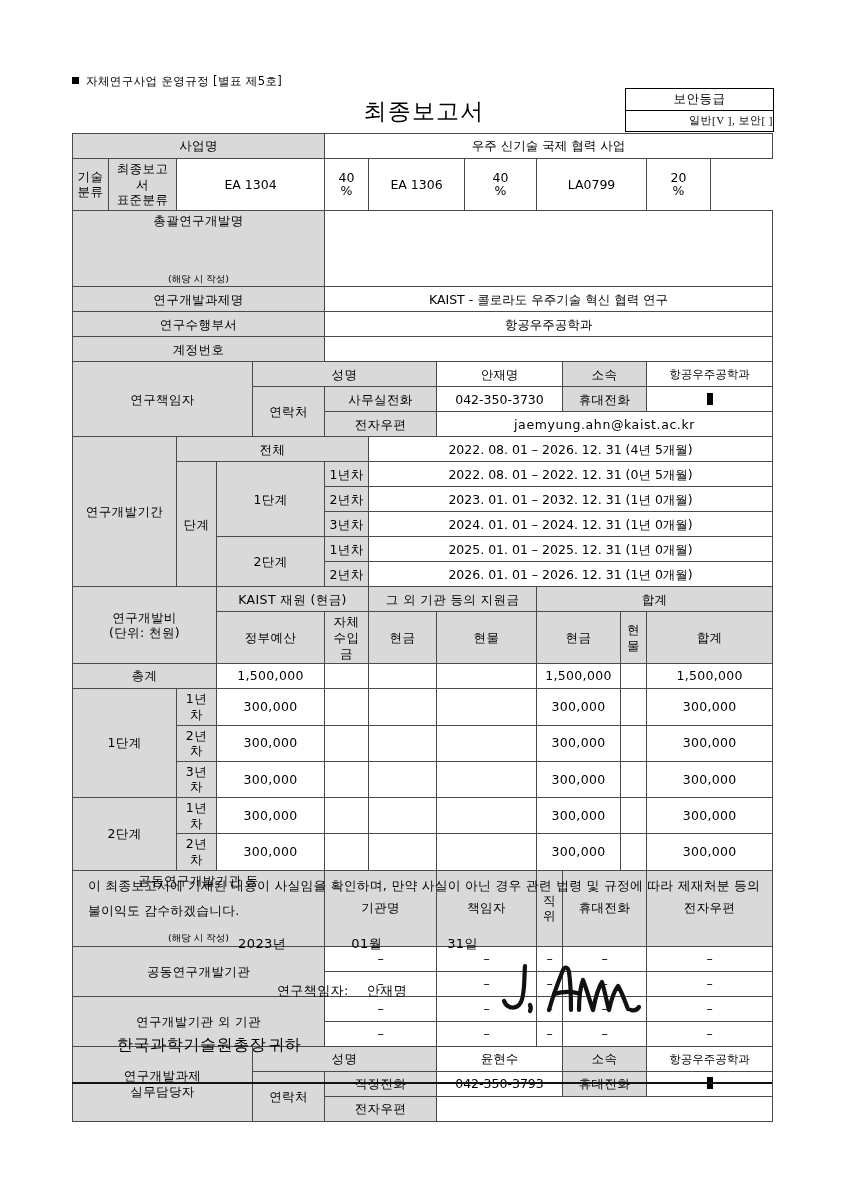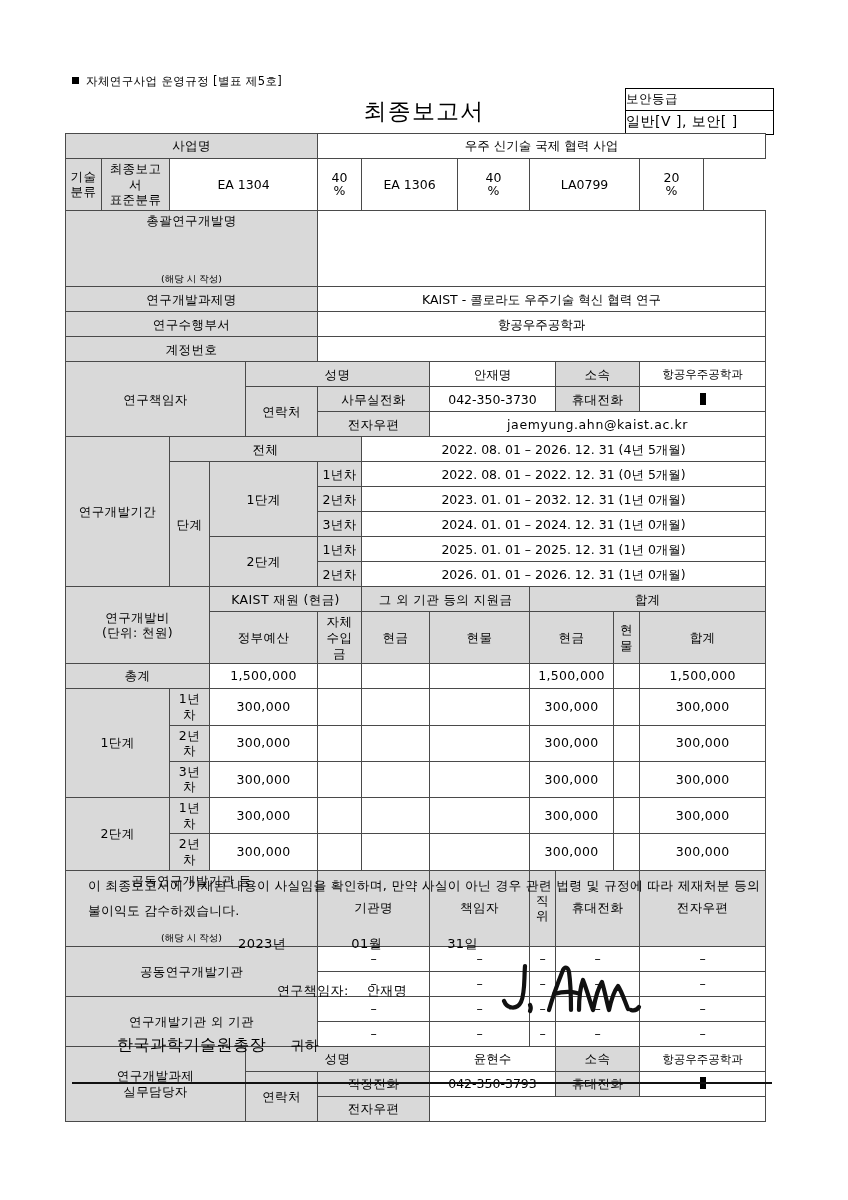--- a/index.html
+++ b/index.html
@@ -57,37 +57,38 @@
     left: 625px;
     top: 88px;
     width: 147px;
     border-top: 1.6px solid #000;
     border-left: 1.2px solid #000;
     border-right: 1.2px solid #000;
     border-bottom: 1.6px solid #000;
     background: #fff;
   }
   .sec-box .sec-head {
-    text-align: left;
+    text-align: center;
     font-size: 12.5px;
     padding: 2px 0 2px;
     border-bottom: 1.2px solid #000;
     letter-spacing: .5px;
   }
   .sec-box .sec-val {
-    text-align: left;
-    font-size: 14px;
+    text-align: right;
+    font-size: 11px;
     padding: 2px 0 3px;
     letter-spacing: .5px;
+    font-family: Liberation Serif, serif;
   }
 
   
   table.main {
     position: absolute;
-    left: 65px;
+    left: 72px;
     top: 133px;
     width: 700px;
     border-collapse: collapse;
     table-layout: fixed;
     font-size: 12.5px;
   }
   table.main td {
     border: 1px solid #4a4a4a;
     padding: 2px 3px;
     text-align: center;
@@ -158,22 +159,22 @@
 
   
   .addressee {
     position: absolute;
     left: 117px;
     top: 1035px;
     font-size: 16px;
     letter-spacing: .6px;
   }
   .addressee .hon {
-    font-size: 14px;
-    margin-left: 24px;
+    font-size: 16px;
+    margin-left: 2px;
     letter-spacing: .3px;
   }
 
   
   .bottom-rule {
     position: absolute;
     left: 72px;
     top: 1082px;
     width: 700px;
     height: 0;

